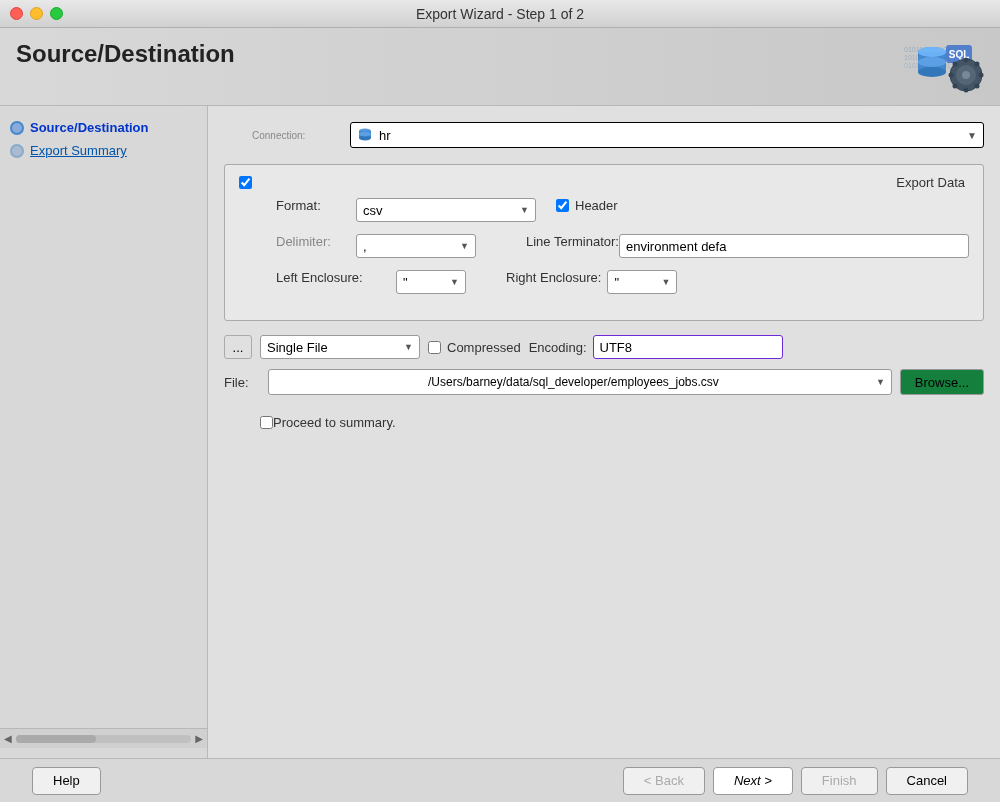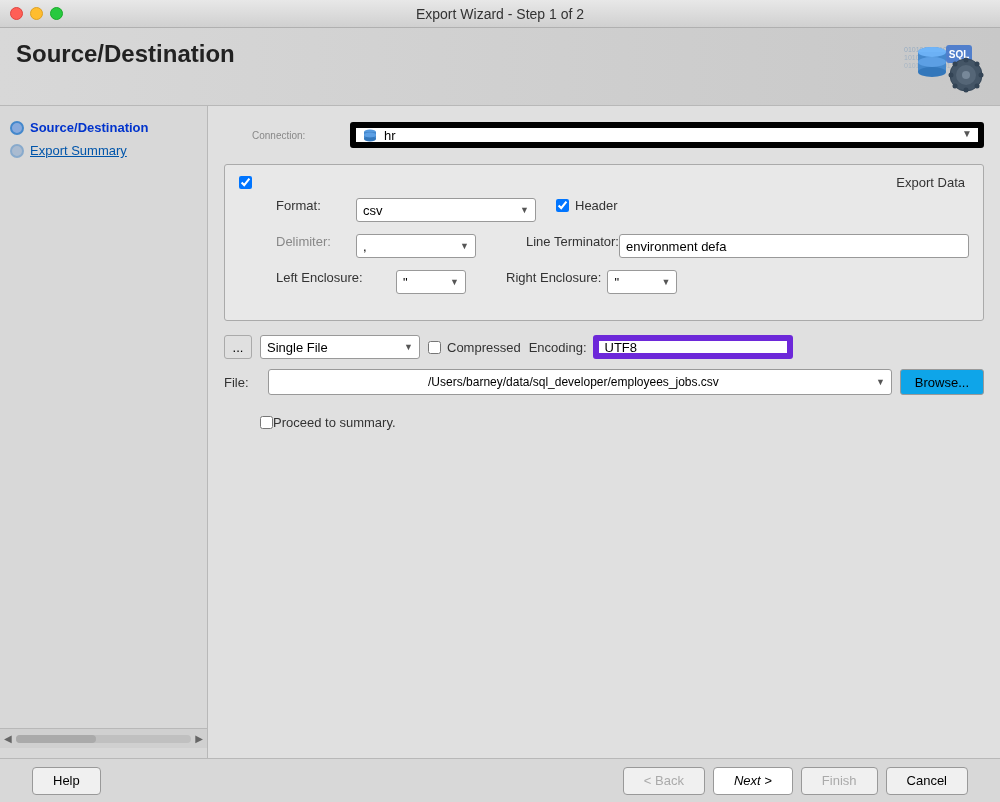--- a/index.html
+++ b/index.html
@@ -182,23 +182,24 @@
     .connection-label {
       color: #888;
       font-size: 10px;
       min-width: 90px;
       margin-left: 28px;
     }
     .connection-select {
       flex: 1;
       height: 26px;
       background: white;
-      border: 6px solid #000000;
-      border-radius: 3px;
-      display: flex;
+      border: 1px solid #000000;
+      border-radius: 3px;
+      display: flex;
+      align-items: center;
       padding: 0 6px;
       gap: 6px;
       position: relative;
     }
     .connection-select select {
       position: absolute;
       top: 0; left: 0; right: 0; bottom: 0;
       opacity: 0;
       width: 100%;
       cursor: pointer;
@@ -323,21 +324,21 @@
     }
     .encoding-area {
       display: flex;
       align-items: center;
       gap: 6px;
     }
     .encoding-input {
       flex: 1;
       min-width: 120px;
       height: 24px;
-      border: 6px solid #6d28d9;
+      border: 1px solid #6d28d9;
       border-radius: 3px;
       background: white;
       padding: 0 6px;
       font-size: 13px;
     }
     .file-path-combo {
       flex: 1;
       height: 26px;
       background: white;
       border: 1px solid #999;
@@ -357,21 +358,21 @@
       text-align: center;
     }
     .file-path-arrow {
       font-size: 9px;
       color: #555;
       cursor: pointer;
     }
     .browse-btn {
       height: 26px;
       padding: 0 14px;
-      background: #0ea5e9;
+      background: #15803d;
       border: 1px solid #999;
       border-radius: 3px;
       cursor: pointer;
       font-size: 13px;
       white-space: nowrap;
     }
 
     
     .proceed-area {
       display: flex;

